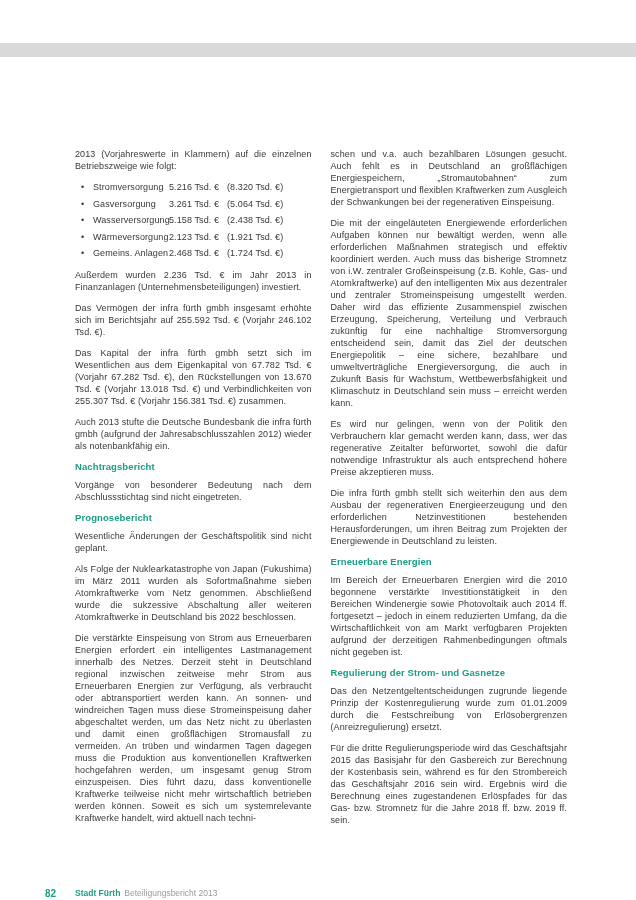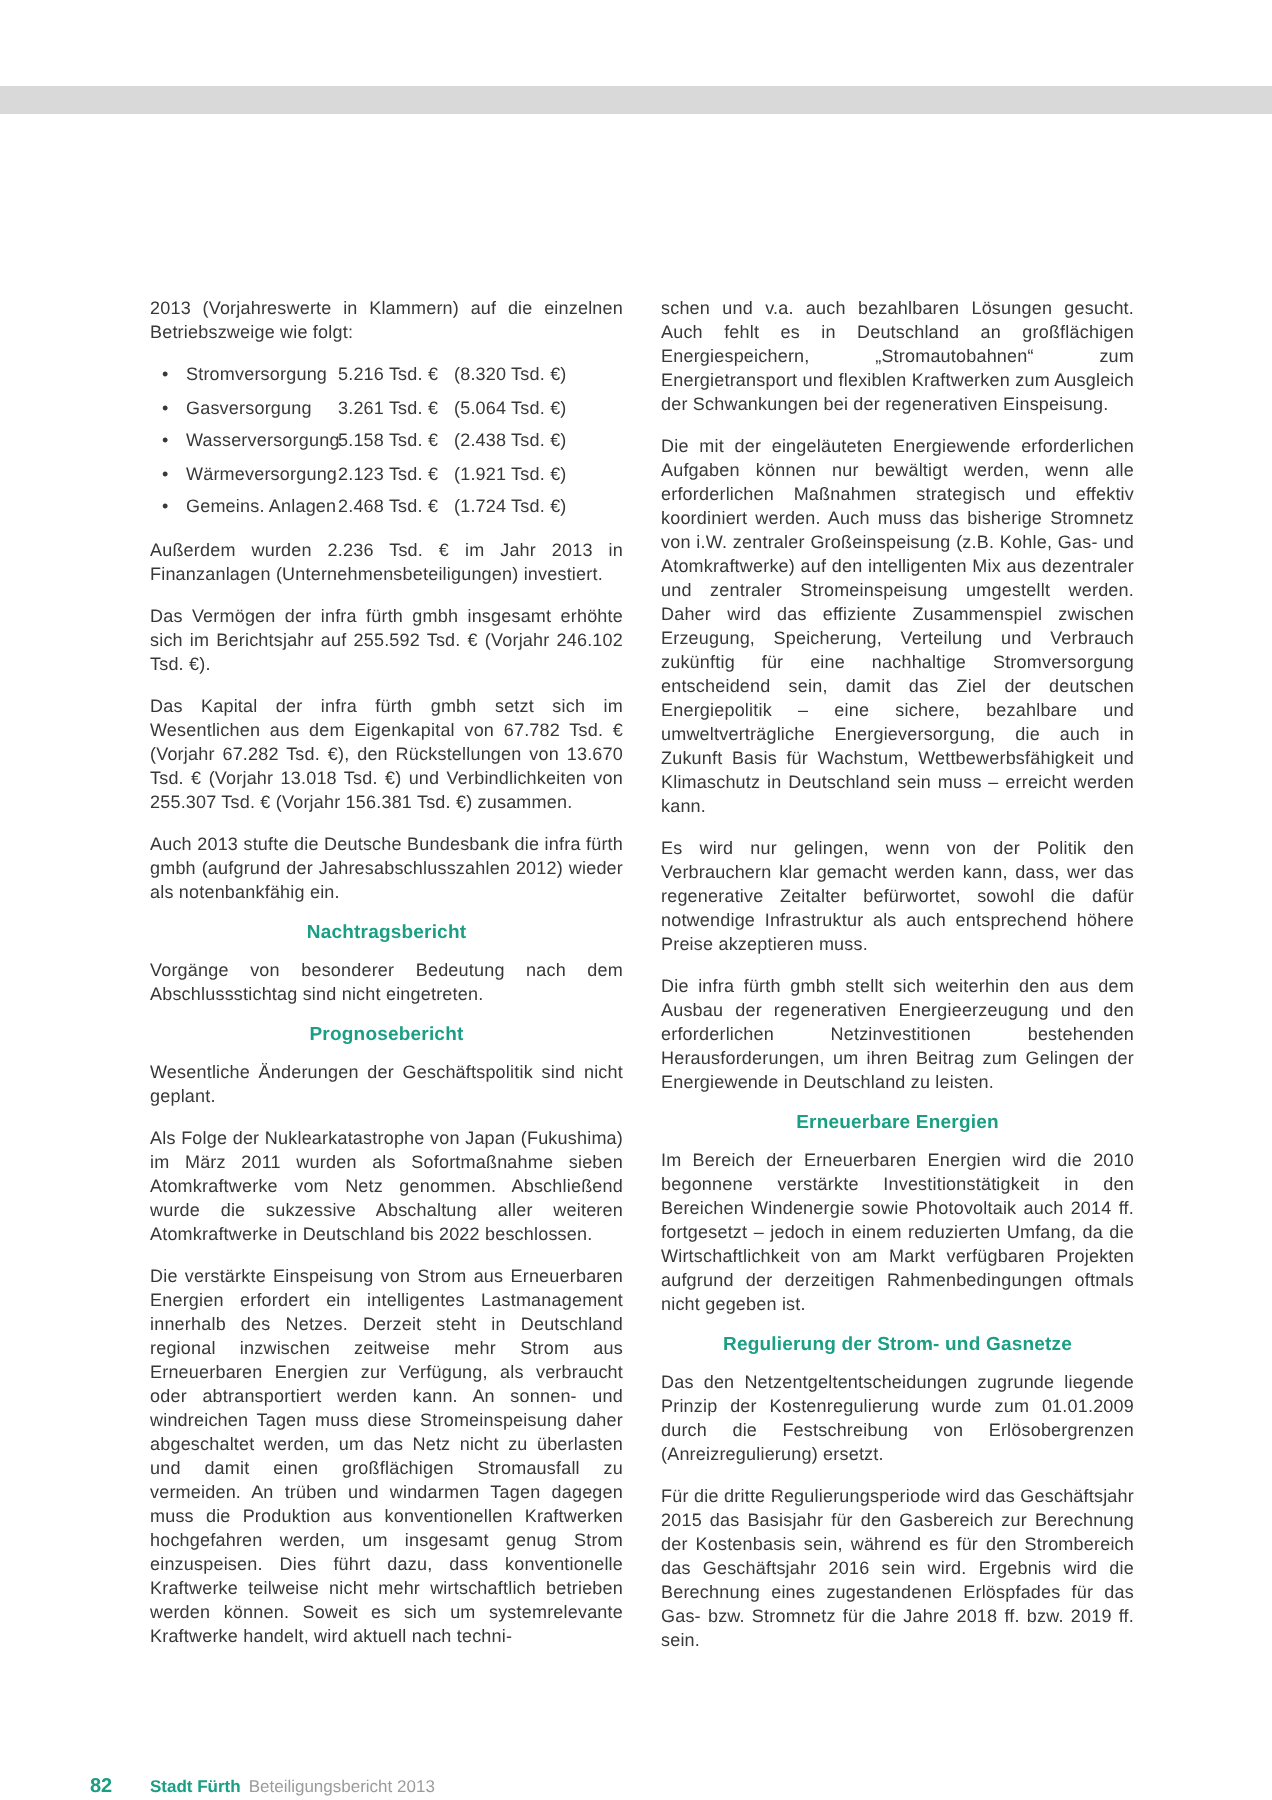--- a/index.html
+++ b/index.html
@@ -14,21 +14,21 @@
     position:absolute;left:75px;top:148px;width:492px;
     display:flex;gap:19px;
   }
   .col{
     width:237px;font-size:9px;line-height:12px;text-align:justify;
     color:#383838;letter-spacing:0.1px;
   }
   .col p{margin:0 0 9px 0;}
   .col h3.heading{
     margin:3px 0 6px 0;font-size:9.5px;line-height:12px;
-    color:#1a9e84;text-align:center;font-weight:bold;
+    color:#1a9e84;text-align:left;font-weight:bold;
   }
   .bullet-list{list-style:none;margin:1px 0 10px 0;padding:0;}
   .bullet-list li{display:flex;margin:0 0 4.5px 0;text-align:left;line-height:12px;}
   .bullet-list .dot{width:18px;padding-left:6px;box-sizing:border-box;}
   .bullet-list .b-label{width:76px;}
   .bullet-list .b-value{width:58px;}
   .bullet-list .b-prior{flex:1;}
   .footer{
     position:absolute;left:45px;top:888px;display:flex;align-items:flex-start;
     font-size:8.5px;line-height:11px;
@@ -85,21 +85,21 @@
       <p>Vorgänge von besonderer Bedeutung nach dem Abschlussstichtag sind nicht eingetreten.</p>
       <h3 class="heading">Prognosebericht</h3>
       <p>Wesentliche Änderungen der Geschäftspolitik sind nicht geplant.</p>
       <p>Als Folge der Nuklearkatastrophe von Japan (Fukushima) im März 2011 wurden als Sofortmaßnahme sieben Atomkraftwerke vom Netz genommen. Abschließend wurde die sukzessive Abschaltung aller weiteren Atomkraftwerke in Deutschland bis 2022 beschlossen.</p>
       <p>Die verstärkte Einspeisung von Strom aus Erneuerbaren Energien erfordert ein intelligentes Lastmanagement innerhalb des Netzes. Derzeit steht in Deutschland regional inzwischen zeitweise mehr Strom aus Erneuerbaren Energien zur Verfügung, als verbraucht oder abtransportiert werden kann. An sonnen- und windreichen Tagen muss diese Stromeinspeisung daher abgeschaltet werden, um das Netz nicht zu überlasten und damit einen großflächigen Stromausfall zu vermeiden. An trüben und windarmen Tagen dagegen muss die Produktion aus konventionellen Kraftwerken hochgefahren werden, um insgesamt genug Strom einzuspeisen. Dies führt dazu, dass konventionelle Kraftwerke teilweise nicht mehr wirtschaftlich betrieben werden können. Soweit es sich um systemrelevante Kraftwerke handelt, wird aktuell nach techni-</p>
     </div>
   <div class="col">
       <p>schen und v.a. auch bezahlbaren Lösungen gesucht. Auch fehlt es in Deutschland an großflächigen Energiespeichern, „Stromautobahnen“ zum Energietransport und flexiblen Kraftwerken zum Ausgleich der Schwankungen bei der regenerativen Einspeisung.</p>
       <p>Die mit der eingeläuteten Energiewende erforderlichen Aufgaben können nur bewältigt werden, wenn alle erforderlichen Maßnahmen strategisch und effektiv koordiniert werden. Auch muss das bisherige Stromnetz von i.W. zentraler Großeinspeisung (z.B. Kohle, Gas- und Atomkraftwerke) auf den intelligenten Mix aus dezentraler und zentraler Stromeinspeisung umgestellt werden. Daher wird das effiziente Zusammenspiel zwischen Erzeugung, Speicherung, Verteilung und Verbrauch zukünftig für eine nachhaltige Stromversorgung entscheidend sein, damit das Ziel der deutschen Energiepolitik – eine sichere, bezahlbare und umweltverträgliche Energieversorgung, die auch in Zukunft Basis für Wachstum, Wettbewerbsfähigkeit und Klimaschutz in Deutschland sein muss – erreicht werden kann.</p>
       <p>Es wird nur gelingen, wenn von der Politik den Verbrauchern klar gemacht werden kann, dass, wer das regenerative Zeitalter befürwortet, sowohl die dafür notwendige Infrastruktur als auch entsprechend höhere Preise akzeptieren muss.</p>
-      <p>Die infra fürth gmbh stellt sich weiterhin den aus dem Ausbau der regenerativen Energieerzeugung und den erforderlichen Netzinvestitionen bestehenden Herausforderungen, um ihren Beitrag zum Gelingen der Energiewende in Deutschland zu leisten.</p>
+      <p>Die infra fürth gmbh stellt sich weiterhin den aus dem Ausbau der regenerativen Energieerzeugung und den erforderlichen Netzinvestitionen bestehenden Herausforderungen, um ihren Beitrag zum Projekten der Energiewende in Deutschland zu leisten.</p>
       <h3 class="heading">Erneuerbare Energien</h3>
       <p>Im Bereich der Erneuerbaren Energien wird die 2010 begonnene verstärkte Investitionstätigkeit in den Bereichen Windenergie sowie Photovoltaik auch 2014 ff. fortgesetzt – jedoch in einem reduzierten Umfang, da die Wirtschaftlichkeit von am Markt verfügbaren Projekten aufgrund der derzeitigen Rahmenbedingungen oftmals nicht gegeben ist.</p>
       <h3 class="heading">Regulierung der Strom- und Gasnetze</h3>
       <p>Das den Netzentgeltentscheidungen zugrunde liegende Prinzip der Kostenregulierung wurde zum 01.01.2009 durch die Festschreibung von Erlösobergrenzen (Anreizregulierung) ersetzt.</p>
       <p>Für die dritte Regulierungsperiode wird das Geschäftsjahr 2015 das Basisjahr für den Gasbereich zur Berechnung der Kostenbasis sein, während es für den Strombereich das Geschäftsjahr 2016 sein wird. Ergebnis wird die Berechnung eines zugestandenen Erlöspfades für das Gas- bzw. Stromnetz für die Jahre 2018 ff. bzw. 2019 ff. sein.</p>
     </div>
 </div>
 
 <div class="footer">
   <span class="page-num">82</span>

